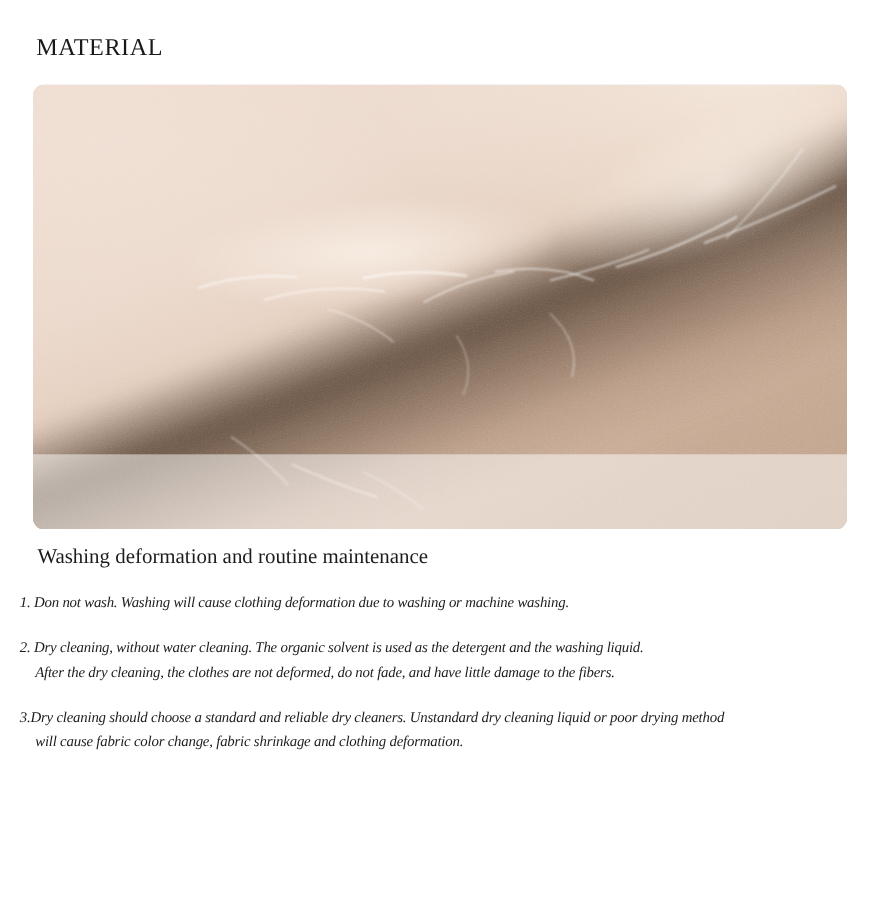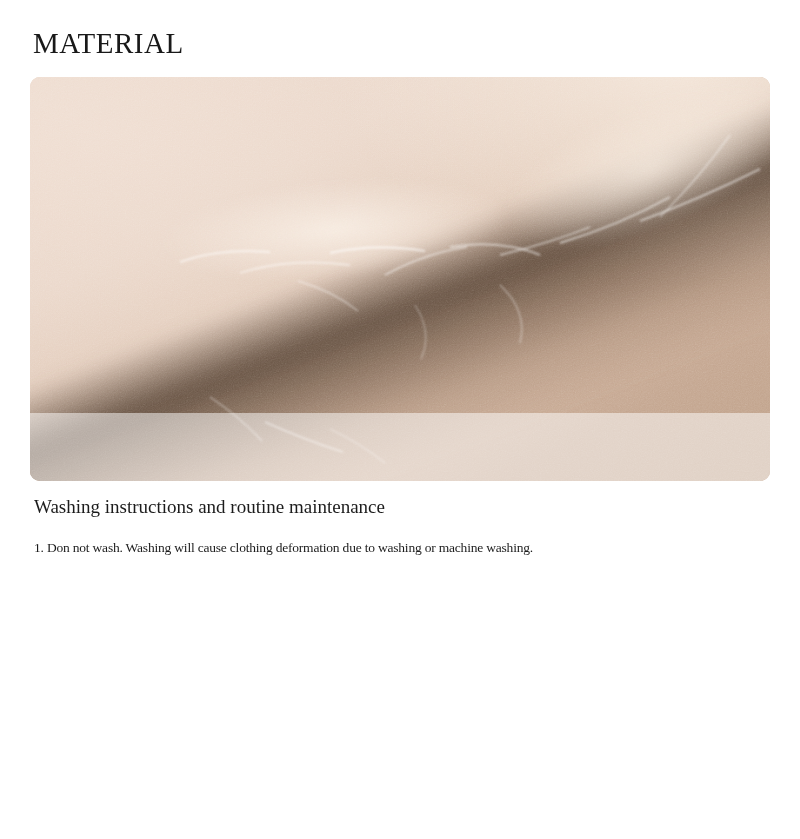--- a/index.html
+++ b/index.html
@@ -5,21 +5,21 @@
   html, body { margin:0; padding:0; background:#ffffff; }
   body {
     width:800px; height:839px; overflow:hidden;
     font-family:"Liberation Serif", serif;
     color:#1f1f1f;
   }
   .page { position:relative; width:800px; height:839px; background:#ffffff; }
 
   .material-title {
     margin:28px 0 0 33px;
-    font-size:29px; font-weight:normal; line-height:30px;
+    font-size:22px; font-weight:normal; line-height:30px;
     letter-spacing:0.5px; color:#191919;
   }
 
   
   .fabric {
     position:relative; margin:19px 0 0 30px;
     width:740px; height:404px;
     border-radius:10px; overflow:hidden;
     background:#e7d3c5;
   }
@@ -58,21 +58,21 @@
   .f-band {
     position:absolute; left:0; right:0; bottom:0; height:68px;
     background:rgba(255,255,255,0.5);
   }
 
   .section-title {
     margin:14px 0 0 34px;
     font-size:19px; font-weight:normal; line-height:24px; color:#1c1c1c;
   }
 
-  .instructions { margin:18px 0 0 34px; width:745px; }
+  .instructions { margin:18px 0 0 18px; width:745px;font-style:italic; }
   .instruction {
     margin:0 0 19px 0;
     font-size:13.5px; line-height:22px; letter-spacing:-0.2px;
     color:#1c1c1c;
     white-space:pre-line;
     padding-left:14px; text-indent:-14px;
   }
   .instruction:last-child { margin-bottom:0; }
 </style>
 </head>
@@ -115,19 +115,23 @@
         <path d="M385 228 q18 28 6 54" stroke-width="1.3" stroke-opacity="0.35"></path>
         <path d="M235 345 q40 18 78 30" stroke-width="1.6" stroke-opacity="0.5"></path>
         <path d="M180 320 q30 20 52 44" stroke-width="1.4" stroke-opacity="0.45"></path>
         <path d="M300 352 q30 14 55 34" stroke-width="1.3" stroke-opacity="0.4"></path>
       </g>
     </svg>
 
     <div class="f-band"></div>
   </div>
 
-  <h2 class="section-title">Washing instructions and routine maintenance</h2>
+  <h2 class="section-title">Washing deformation and routine maintenance</h2>
 
   <div class="instructions">
     <p class="instruction">1. Don not wash. Washing will cause clothing deformation due to washing or machine washing.</p>
+    <p class="instruction">2. Dry cleaning, without water cleaning. The organic solvent is used as the detergent and the washing liquid.
+After the dry cleaning, the clothes are not deformed, do not fade, and have little damage to the fibers.</p>
+    <p class="instruction">3.Dry cleaning should choose a standard and reliable dry cleaners. Unstandard dry cleaning liquid or poor drying method
+will cause fabric color change, fabric shrinkage and clothing deformation.</p>
   </div>
 
 </div>
 
 </body></html>

